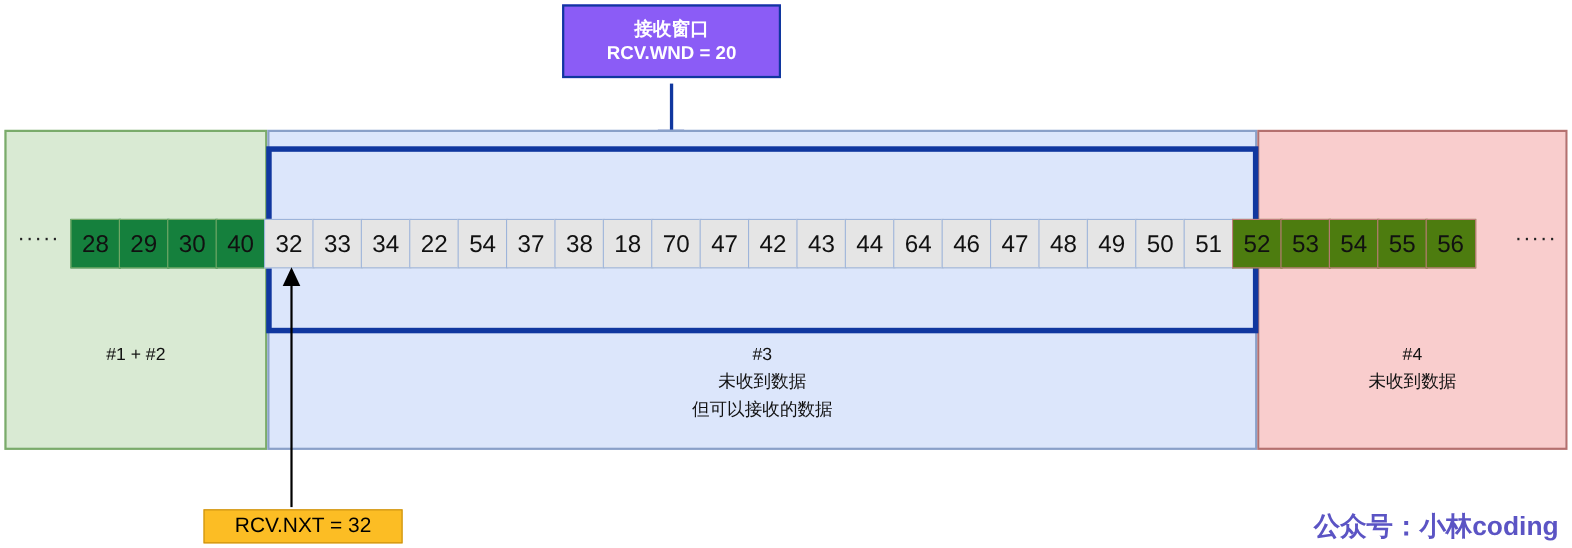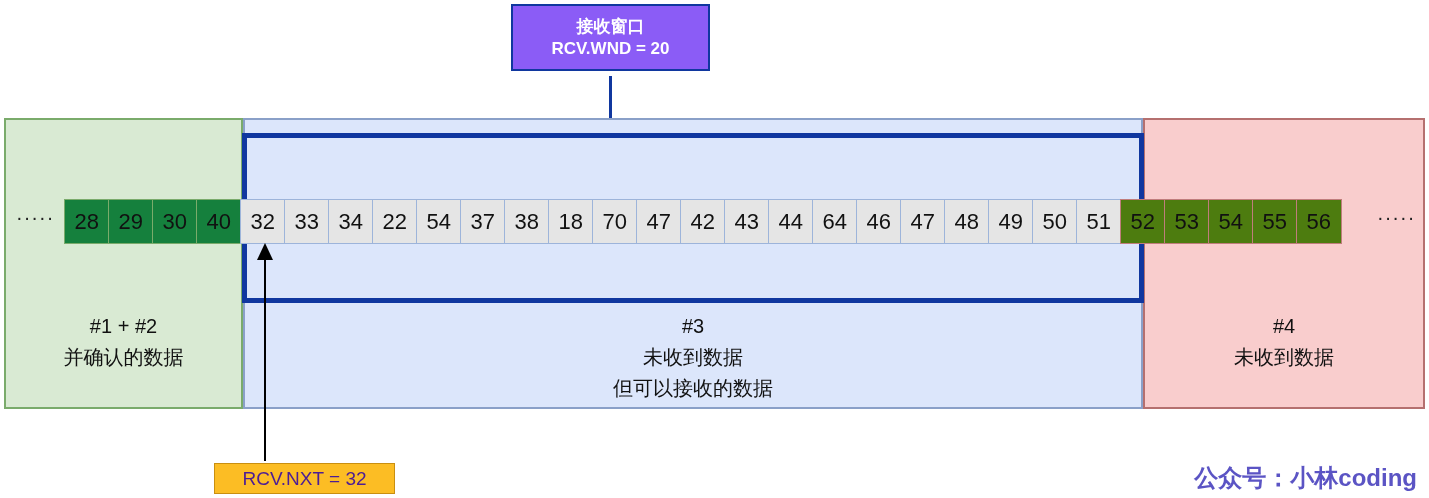--- a/index.html
+++ b/index.html
@@ -57,33 +57,33 @@
   
   .dots{
     position:absolute;font-size:20px;color:#222;letter-spacing:1px;
     font-family:"Liberation Sans","DejaVu Sans",sans-serif;
   }
   .dots.left{left:16px;top:206px;}
   .dots.right{left:1377px;top:206px;}
 
   
   .caption{
-    position:absolute;text-align:center;color:#111111;font-size:20px;line-height:1.55;
+    position:absolute;text-align:center;color:#111111;font-size:16px;line-height:1.55;
   }
   .caption .n{display:block;}
   .caption.c1{left:4px;top:311px;width:239px;}
   .caption.c3{left:243px;top:311px;width:900px;}
   .caption.c4{left:1143px;top:311px;width:282px;}
 
   
   .nxt-box{
     position:absolute;left:185px;top:463px;width:181px;height:31px;
     background:#fcbd24;border:1px solid #c98f10;box-sizing:border-box;
     display:flex;align-items:center;justify-content:center;
-    font-size:19px;color:#4c1d95;margin-left:29px;
+    font-size:19px;color:#000000;
   }
   .nxt-shaft{position:absolute;left:264px;top:258px;width:2px;height:203px;background:#000;}
   .nxt-head{
     position:absolute;left:257px;top:243px;width:0;height:0;
     border-left:8px solid transparent;border-right:8px solid transparent;
     border-bottom:17px solid #000;
   }
 
   
   .watermark{
@@ -138,21 +138,20 @@
       <div class="cell b">51</div>
       <div class="cell r">52</div>
       <div class="cell r">53</div>
       <div class="cell r">54</div>
       <div class="cell r">55</div>
       <div class="cell r">56</div>
     </div>
 
   <div class="caption c1">
     <span class="n">#1 + #2</span>
-    <span class="n">并确认的数据</span>
   </div>
   <div class="caption c3">
     <span class="n">#3</span>
     <span class="n">未收到数据</span>
     <span class="n">但可以接收的数据</span>
   </div>
   <div class="caption c4">
     <span class="n">#4</span>
     <span class="n">未收到数据</span>
   </div>

